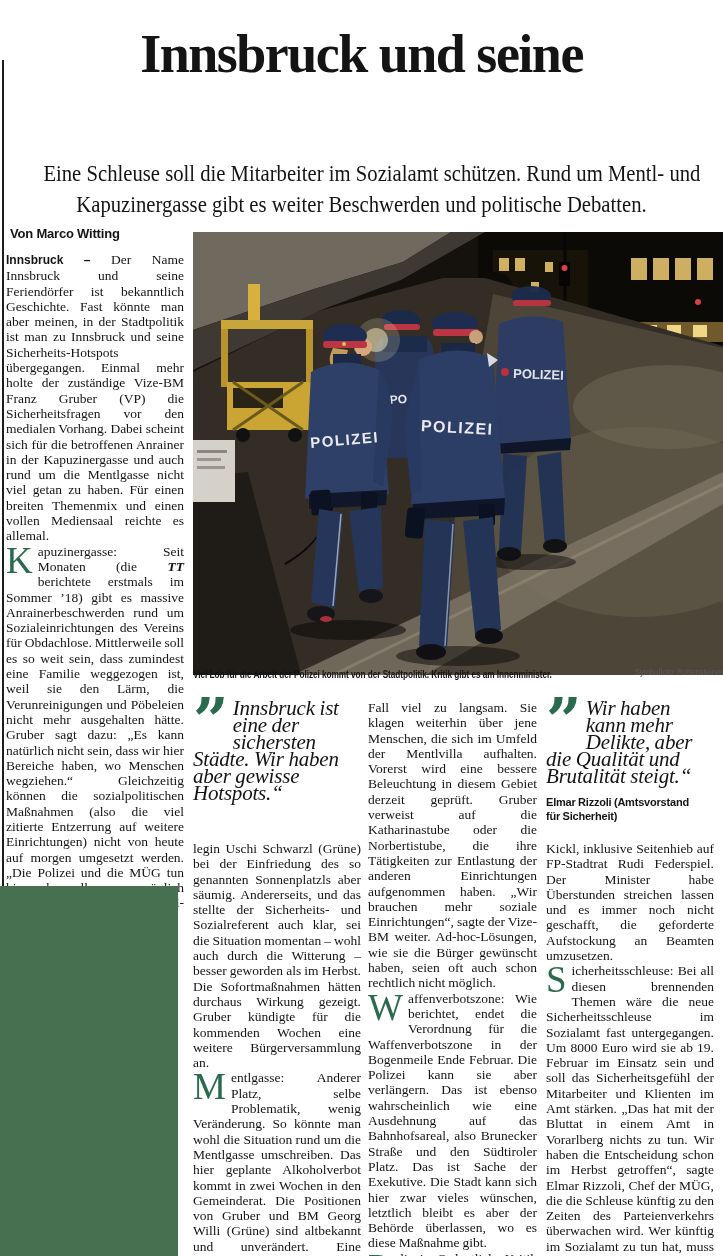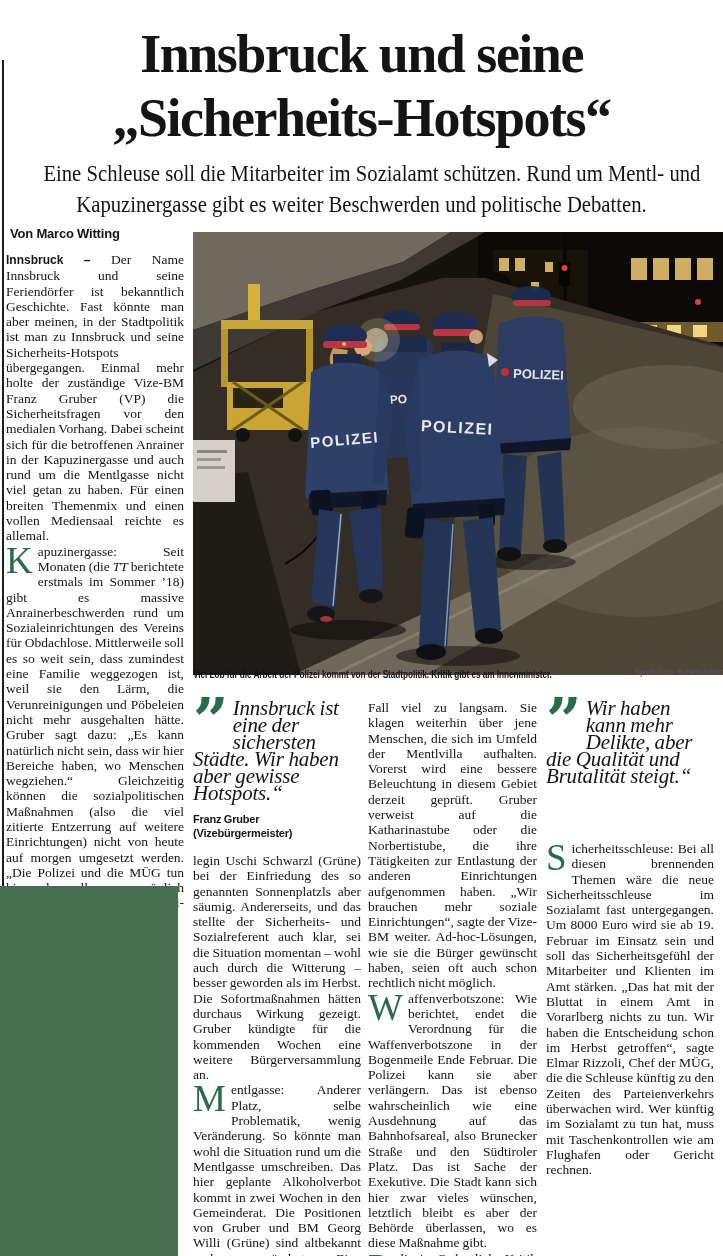--- a/index.html
+++ b/index.html
@@ -17,21 +17,21 @@
   .col{position:absolute;text-align:justify;font-size:13.5px;line-height:15.3px;
        hyphens:auto;-webkit-hyphens:auto;word-spacing:-0.4px;}
   .col p{margin:0;}
   .col1{left:6px;top:252px;width:178px;}
   .col2{left:193px;top:700px;width:168px;}
   .col3{left:368px;top:700px;width:169px;}
   .col4{left:546px;top:700px;width:168px;}
   .lead{font-family:"Liberation Sans",sans-serif;font-weight:bold;font-size:12px;}
   .dropcap{float:left;color:var(--accent);font-size:37px;line-height:29px;
            padding:2px 5px 0 0;font-family:"Liberation Serif",serif;}
-  .tt-it{font-style:italic;}
+  .tt-it{font-style:italic;font-weight:bold;}
   .photo{position:absolute;left:193px;top:232px;width:530px;height:443px;background:#16120e;}
   .photo svg{display:block;}
   .caption-row{position:absolute;left:193px;top:664px;width:530px;height:18px;}
   .caption{display:inline-block;white-space:nowrap;transform:scaleX(.72);transform-origin:0 0;
            font-family:"Liberation Sans",sans-serif;font-weight:bold;font-size:11.5px;letter-spacing:-0.1px;}
   .credit{position:absolute;right:0;top:3px;font-family:"Liberation Sans",sans-serif;
           font-size:8.5px;color:var(--credit_gray);white-space:nowrap;transform:scaleX(.9);transform-origin:100% 0;}
   .pullquote{text-align:left;margin-bottom:13px;min-height:128px;}
   .pq-mark{float:left;color:var(--accent);font-family:"DejaVu Serif",serif;font-weight:bold;
            font-size:62px;line-height:34px;margin:4px 8px 0 0;letter-spacing:-4px;}
@@ -42,21 +42,20 @@
 </style>
 </head>
 <body>
 
 <div class="page">
 
   <div class="left-rule"></div>
 
   <div class="headline">
     <div>Innsbruck und seine</div>
-    <div>„Sicherheits-Hotspots“</div>
   </div>
 
   <div class="subhead">
     <div>Eine Schleuse soll die Mitarbeiter im Sozialamt schützen. Rund um Mentl- und</div>
     <div>Kapuzinergasse gibt es weiter Beschwerden und politische Debatten.</div>
   </div>
 
   <div class="byline">Von Marco Witting</div>
 
   <div class="photo">
@@ -206,35 +205,36 @@
 
   <div class="col col1" lang="de">
     <p><span class="lead">Innsbruck –</span><span> Der Name Innsbruck und seine Feriendörfer ist bekanntlich Geschichte. Fast könnte man aber meinen, in der Stadtpolitik ist man zu Innsbruck und seine Sicherheits-Hotspots übergegangen. Einmal mehr holte der zuständige Vize-BM Franz Gruber (VP) die Sicherheitsfragen vor den medialen Vorhang. Dabei scheint sich für die betroffenen Anrainer in der Kapuzinergasse und auch rund um die Mentlgasse nicht viel getan zu haben. Für einen breiten Themenmix und einen vollen Mediensaal reichte es allemal.</span></p>
     <p><span class="dropcap">K</span><span>apuzinergasse: Seit Monaten (die </span><span class="tt-it">TT</span><span> berichtete erstmals im Sommer ’18) gibt es massive Anrainerbeschwerden rund um Sozialeinrichtungen des Vereins für Obdachlose. Mittlerweile soll es so weit sein, dass zumindest eine Familie weggezogen ist, weil sie den Lärm, die Verunreinigungen und Pöbeleien nicht mehr ausgehalten hätte. Gruber sagt dazu: „Es kann natürlich nicht sein, dass wir hier Bereiche haben, wo Menschen wegziehen.“ Gleichzeitig können die sozialpolitischen Maßnahmen (also die viel zitierte Entzerrung auf weitere Einrichtungen) nicht von heute auf morgen umgesetzt werden. „Die Polizei und die MÜG tun hier schon alles, was möglich ist.“ Gruber sieht Regierungskol-</span></p>
   </div>
 
   <div class="col col2" lang="de">
     <div class="pullquote">
       <span class="pq-mark">”</span>
       <div class="pq-text">Innsbruck ist eine der sichersten Städte. Wir haben aber gewisse Hotspots.“</div>
-      <div class="pq-attrib">Franz Gruber (Vizebürgermeister)</div>
     </div>
     <p><span>legin Uschi Schwarzl (Grüne) bei der Einfriedung des so genannten Sonnenplatzls aber säumig. Andererseits, und das stellte der Sicherheits- und Sozialreferent auch klar, sei die Situation momentan – wohl auch durch die Witterung – besser geworden als im Herbst. Die Sofortmaßnahmen hätten durchaus Wirkung gezeigt. Gruber kündigte für die kommenden Wochen eine weitere Bürgerversammlung an.</span></p>
     <p><span class="dropcap">M</span><span>entlgasse: Anderer Platz, selbe Problematik, wenig Veränderung. So könnte man wohl die Situation rund um die Mentlgasse umschreiben. Das hier geplante Alkoholverbot kommt in zwei Wochen in den Gemeinderat. Die Positionen von Gruber und BM Georg Willi (Grüne) sind altbekannt und unverändert. Eine Mehrheit scheint für das Verbot sehr realistisch. Den Anrainern geht das in jedem</span></p>
   </div>
 
   <div class="col col3" lang="de">
     <p><span>Fall viel zu langsam. Sie klagen weiterhin über jene Menschen, die sich im Umfeld der Mentlvilla aufhalten. Vorerst wird eine bessere Beleuchtung in diesem Gebiet derzeit geprüft. Gruber verweist auf die Katharinastube oder die Norbertistube, die ihre Tätigkeiten zur Entlastung der anderen Einrichtungen aufgenommen haben. „Wir brauchen mehr soziale Einrichtungen“, sagte der Vize-BM weiter. Ad-hoc-Lösungen, wie sie die Bürger gewünscht haben, seien oft auch schon rechtlich nicht möglich.</span></p>
     <p><span class="dropcap">W</span><span>affenverbotszone: Wie berichtet, endet die Verordnung für die Waffenverbotszone in der Bogenmeile Ende Februar. Die Polizei kann sie aber verlängern. Das ist ebenso wahrscheinlich wie eine Ausdehnung auf das Bahnhofsareal, also Brunecker Straße und den Südtiroler Platz. Das ist Sache der Exekutive. Die Stadt kann sich hier zwar vieles wünschen, letztlich bleibt es aber der Behörde überlassen, wo es diese Maßnahme gibt.</span></p>
     <p><span class="dropcap">P</span><span>olizei: Ordentlich Kritik gab es von Gruber an FP-Innenminister Herbert</span></p>
   </div>
 
   <div class="col col4" lang="de">
     <div class="pullquote">
       <span class="pq-mark">”</span>
       <div class="pq-text">Wir haben kann mehr Delikte, aber die Qualität und Brutalität steigt.“</div>
+      <div class="pq-attrib">Elmar Rizzoli (Amtsvorstand für Sicherheit)</div>
     </div>
+    <p><span>Kickl, inklusive Seitenhieb auf FP-Stadtrat Rudi Federspiel. Der Minister habe Überstunden streichen lassen und es immer noch nicht geschafft, die geforderte Aufstockung an Beamten umzusetzen.</span></p>
     <p><span class="dropcap">S</span><span>icherheitsschleuse: Bei all diesen brennenden Themen wäre die neue Sicherheitsschleuse im Sozialamt fast untergegangen. Um 8000 Euro wird sie ab 19. Februar im Einsatz sein und soll das Sicherheitsgefühl der Mitarbeiter und Klienten im Amt stärken. „Das hat mit der Bluttat in einem Amt in Vorarlberg nichts zu tun. Wir haben die Entscheidung schon im Herbst getroffen“, sagte Elmar Rizzoli, Chef der MÜG, die die Schleuse künftig zu den Zeiten des Parteienverkehrs überwachen wird. Wer künftig im Sozialamt zu tun hat, muss mit Taschenkontrollen wie am Flughafen oder Gericht rechnen.</span></p>
   </div>
 
   <div class="green-block"></div>
 
 </div>
 
 </body></html>

